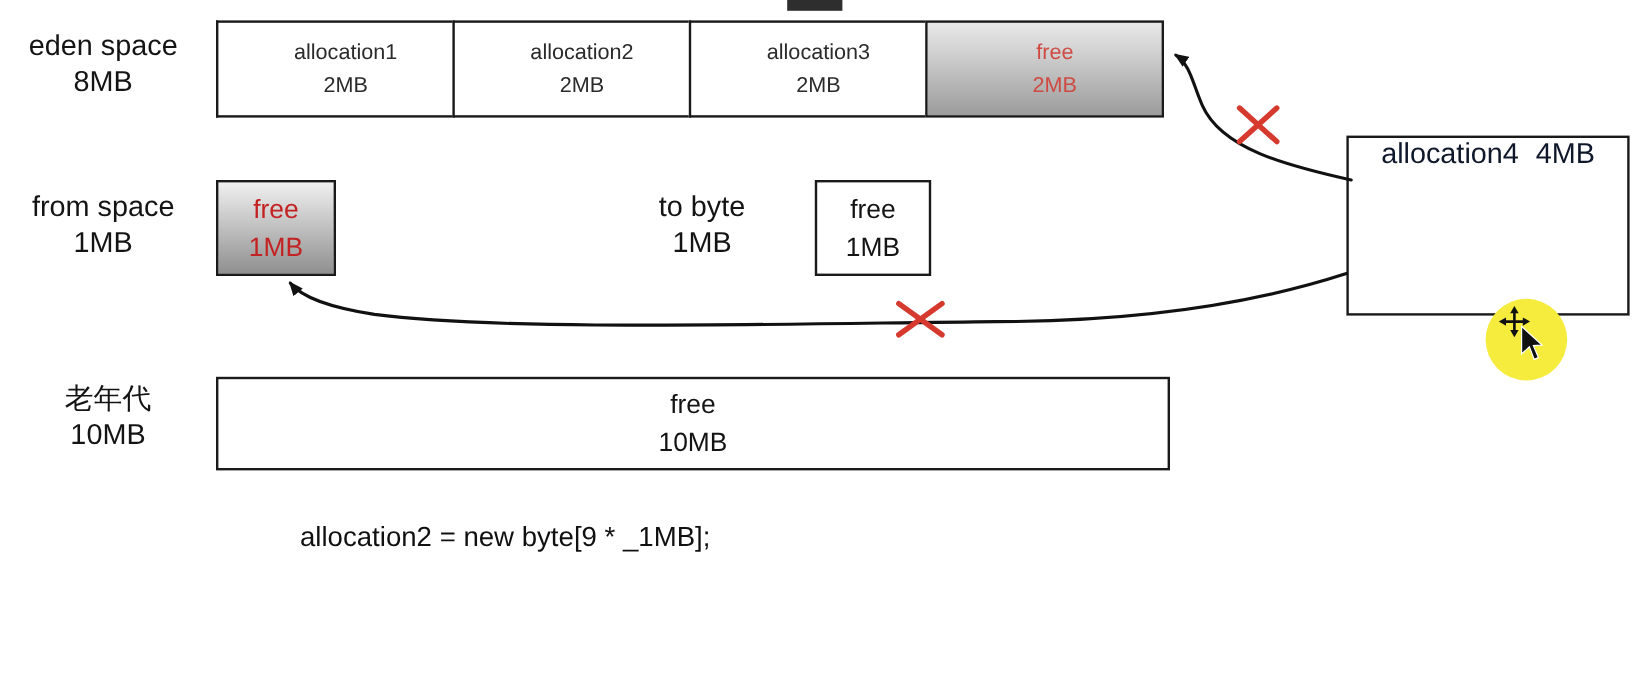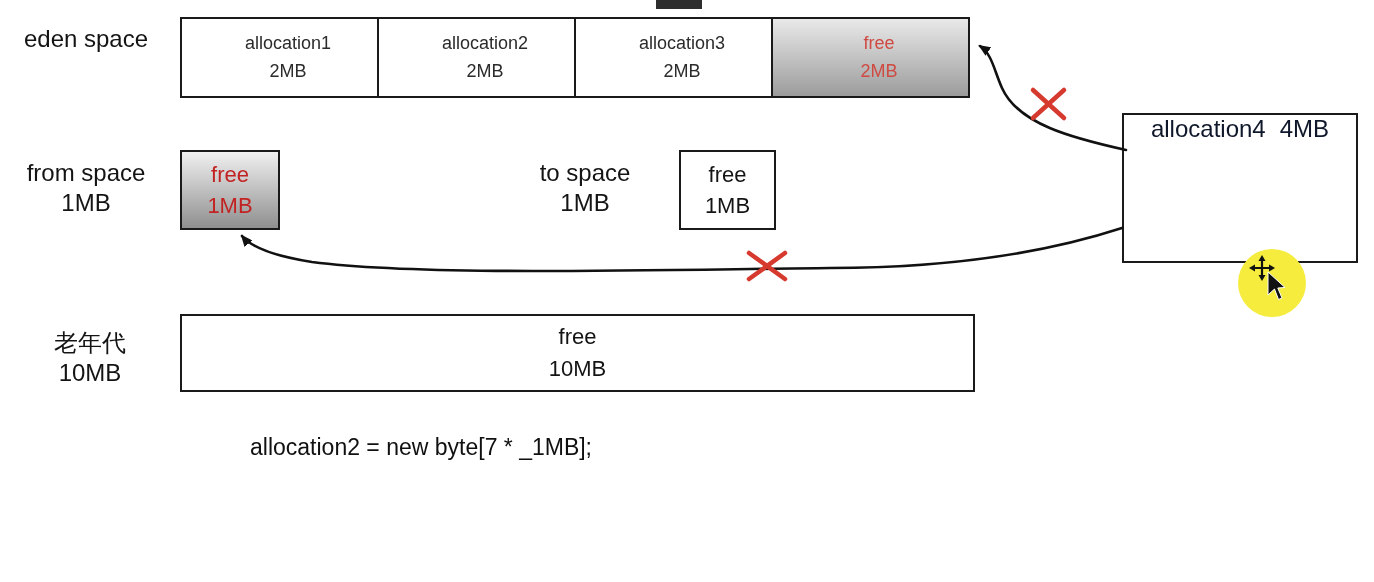--- a/index.html
+++ b/index.html
@@ -44,20 +44,21 @@
 </style>
 </head>
 <body>
 
 <div class="stage">
 
   <div class="artifact-top"></div>
 
   <div class="row-label" style="left:0px; top:24px; width:172px;">
     <div>eden space</div>
+    <div>8MB</div>
   </div>
   <div class="eden-boxes">
     <div class="eden-block">
       <span>allocation1</span>
       <span>2MB</span>
     </div>
     <div class="eden-block">
       <span>allocation2</span>
       <span>2MB</span>
     </div>
@@ -74,44 +75,44 @@
   <div class="row-label" style="left:0px; top:158px; width:172px;text-align:center;">
     <div>from space</div>
     <div>1MB</div>
   </div>
   <div class="survivor-box from-box boxed">
     <span>free</span>
     <span>1MB</span>
   </div>
 
   <div class="row-label" style="left:515px; top:158px; width:140px;">
-    <div>to space</div>
+    <div>to byte</div>
     <div>1MB</div>
   </div>
   <div class="survivor-box to-box boxed">
     <span>free</span>
     <span>1MB</span>
   </div>
 
-  <div class="row-label" style="left:25px; top:328px; width:130px;">
+  <div class="row-label" style="left:25px; top:318px; width:130px;">
     <div>老年代</div>
     <div>10MB</div>
   </div>
   <div class="old-box boxed">
     <span>free</span>
     <span>10MB</span>
   </div>
 
   <div class="alloc4-box boxed">
     <span>allocation4</span>
     <span>4MB</span>
   </div>
 
   <div class="code-block">
-    <div>allocation2 = new byte[7 * _1MB];</div>
+    <div>allocation2 = new byte[9 * _1MB];</div>
   </div>
 
   <svg class="overlay" viewBox="0 0 1374 582">
     <defs>
       <marker id="ah" markerWidth="12" markerHeight="10" refX="10" refY="5" orient="auto" markerUnits="userSpaceOnUse">
         <polygon points="0,0 12,5 0,10" fill="#111"></polygon>
       </marker>
     </defs>
 
     <path d="M 1126 150 C 1072 138, 1018 124, 1002 88 C 994 70, 992 54, 980 46" fill="none" stroke="#111" stroke-width="2.6" stroke-linecap="round" marker-end="url(#ah)"></path>

